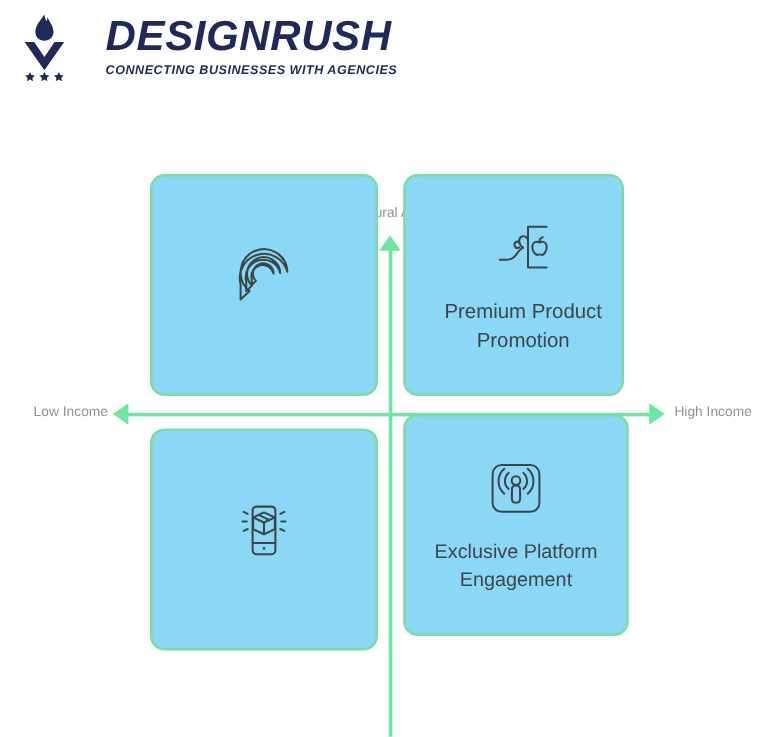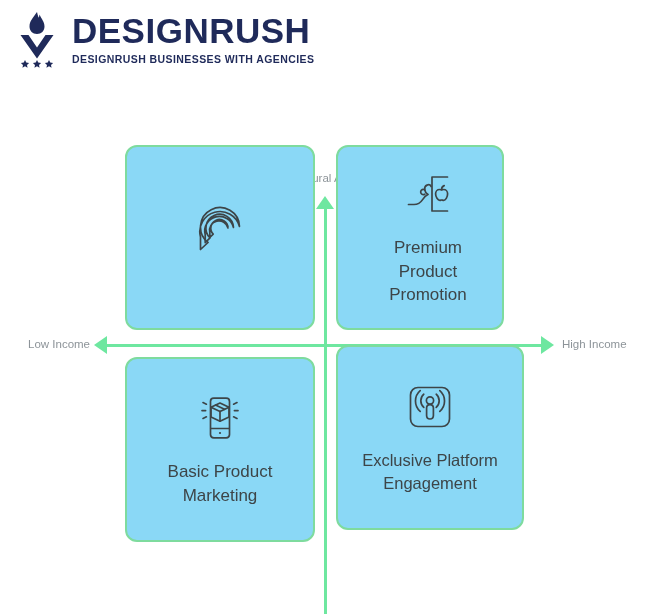--- a/index.html
+++ b/index.html
@@ -16,21 +16,22 @@
     -webkit-font-smoothing: antialiased;
   }
 
   
   #brand-header {
     position: absolute;
     left: 12px;
     top: 10px;
     display: flex;
     align-items: center;
-    gap: 10px;
+    gap: 26px;
+    font-style: italic;
   }
   #brand-logo-mark {
     width: 50px;
     height: 58px;
     flex: 0 0 auto;
   }
   #brand-wordmark-block {
     display: flex;
     flex-direction: column;
     justify-content: center;
@@ -137,21 +138,21 @@
     background: #8ad8f6;
     border: 2px solid #7edb9e;
     border-radius: 12px;
     display: flex;
     flex-direction: column;
     align-items: center;
     justify-content: center;
     padding: 0 12px;
   }
   #quadrant-top-left     { left: 125px; top: 61px;  width: 190px; height: 185px; }
-  #quadrant-top-right    { left: 336px; top: 61px;  width: 168px; height: 185px; padding-left: 28px; }
+  #quadrant-top-right    { left: 336px; top: 61px;  width: 184px; height: 185px; padding-left: 28px; }
   #quadrant-bottom-left  { left: 125px; top: 273px; width: 190px; height: 185px; }
   #quadrant-bottom-right { left: 336px; top: 261px; width: 188px; height: 185px; }
 
   .quadrant-icon {
     width: 52px;
     height: 52px;
     margin-bottom: 16px;
     flex: 0 0 auto;
   }
   .quadrant-icon svg {
@@ -179,21 +180,21 @@
 
       <path d="M8.5 25 L25 48.5 L41.5 25 L33.5 25 L25 37.5 L16.5 25 Z" fill="#1f2a5a"></path>
 
       <path d="M13 50 l1.25 2.6 2.85.35 -2.1 1.95 .55 2.8 -2.55-1.4 -2.55 1.4 .55-2.8 -2.1-1.95 2.85-.35z" fill="#1f2a5a"></path>
       <path d="M25 50 l1.25 2.6 2.85.35 -2.1 1.95 .55 2.8 -2.55-1.4 -2.55 1.4 .55-2.8 -2.1-1.95 2.85-.35z" fill="#1f2a5a"></path>
       <path d="M37 50 l1.25 2.6 2.85.35 -2.1 1.95 .55 2.8 -2.55-1.4 -2.55 1.4 .55-2.8 -2.1-1.95 2.85-.35z" fill="#1f2a5a"></path>
     </svg>
   </div>
   <div id="brand-wordmark-block">
     <div id="brand-name">DESIGNRUSH</div>
-    <div id="brand-tagline">DESIGNRUSH BUSINESSES WITH AGENCIES</div>
+    <div id="brand-tagline">CONNECTING BUSINESSES WITH AGENCIES</div>
   </div>
 </div>
 
 <div id="matrix">
 
   <div id="v-axis-line" class="axis-line"></div>
   <div id="h-axis-line" class="axis-line"></div>
   <div id="arrow-up" class="axis-arrow"></div>
 
   <div id="arrow-left" class="axis-arrow"></div>
@@ -245,21 +246,20 @@
         <path d="M21.5 13.1 L30.5 17.3"></path>
 
         <path d="M12.4 12.2 L9 10.6"></path>
         <path d="M11.6 18.6 L8 18.6"></path>
         <path d="M12.4 24.8 L9 26.4"></path>
         <path d="M39.6 12.2 L43 10.6"></path>
         <path d="M40.4 18.6 L44 18.6"></path>
         <path d="M39.6 24.8 L43 26.4"></path>
       </svg>
     </div>
-    <div class="quadrant-label">Basic Product<br>Marketing</div>
   </div>
 
   <div id="quadrant-bottom-right" class="quadrant">
     <div class="quadrant-icon">
       <svg viewBox="0 0 52 52" xmlns="http://www.w3.org/2000/svg" fill="none" stroke="#3d4548" stroke-width="1.7" stroke-linecap="round" stroke-linejoin="round">
         <rect x="6.5" y="6.5" width="39" height="39" rx="7.5"></rect>
         <circle cx="26" cy="19.5" r="3.6"></circle>
         <path d="M19.8 26.4 A8.8 8.8 0 0 1 19.8 13.2"></path>
         <path d="M32.2 13.2 A8.8 8.8 0 0 1 32.2 26.4"></path>
         <path d="M16.2 30.4 A13.8 13.8 0 0 1 16.2 9.6"></path>

